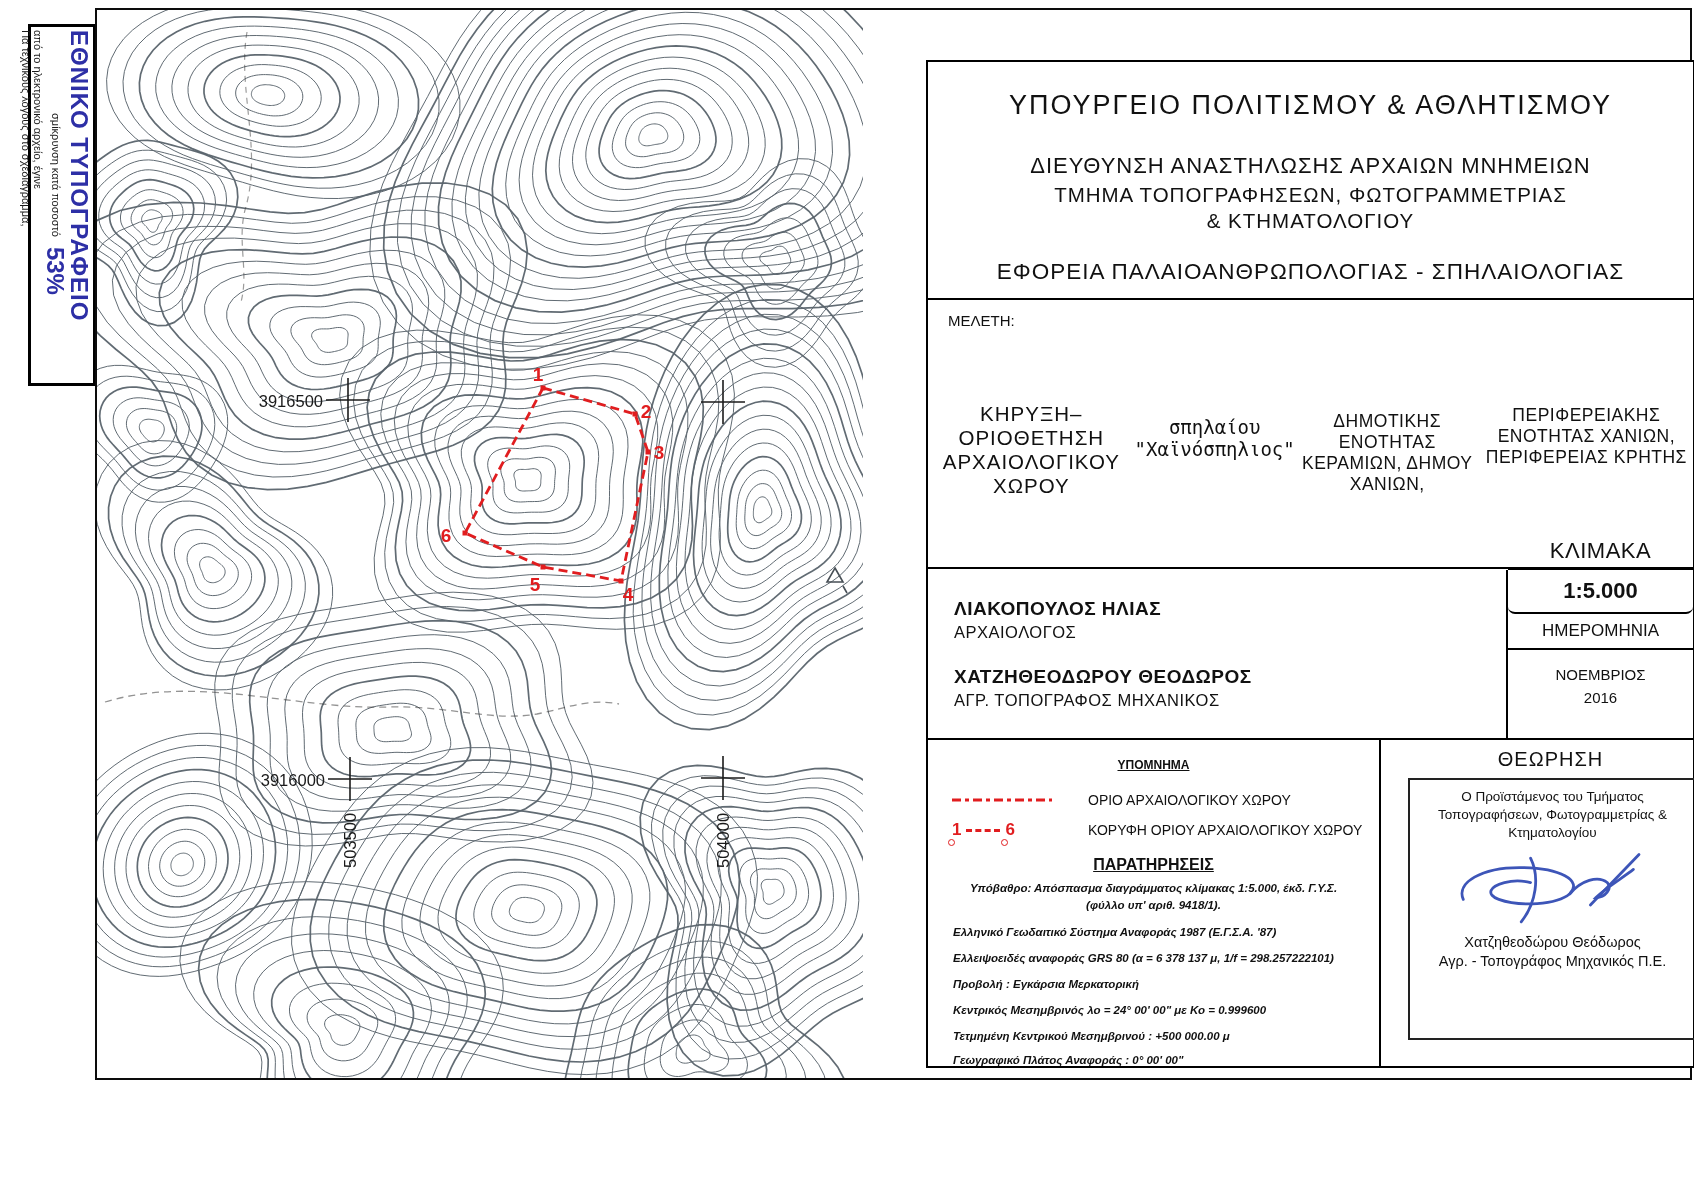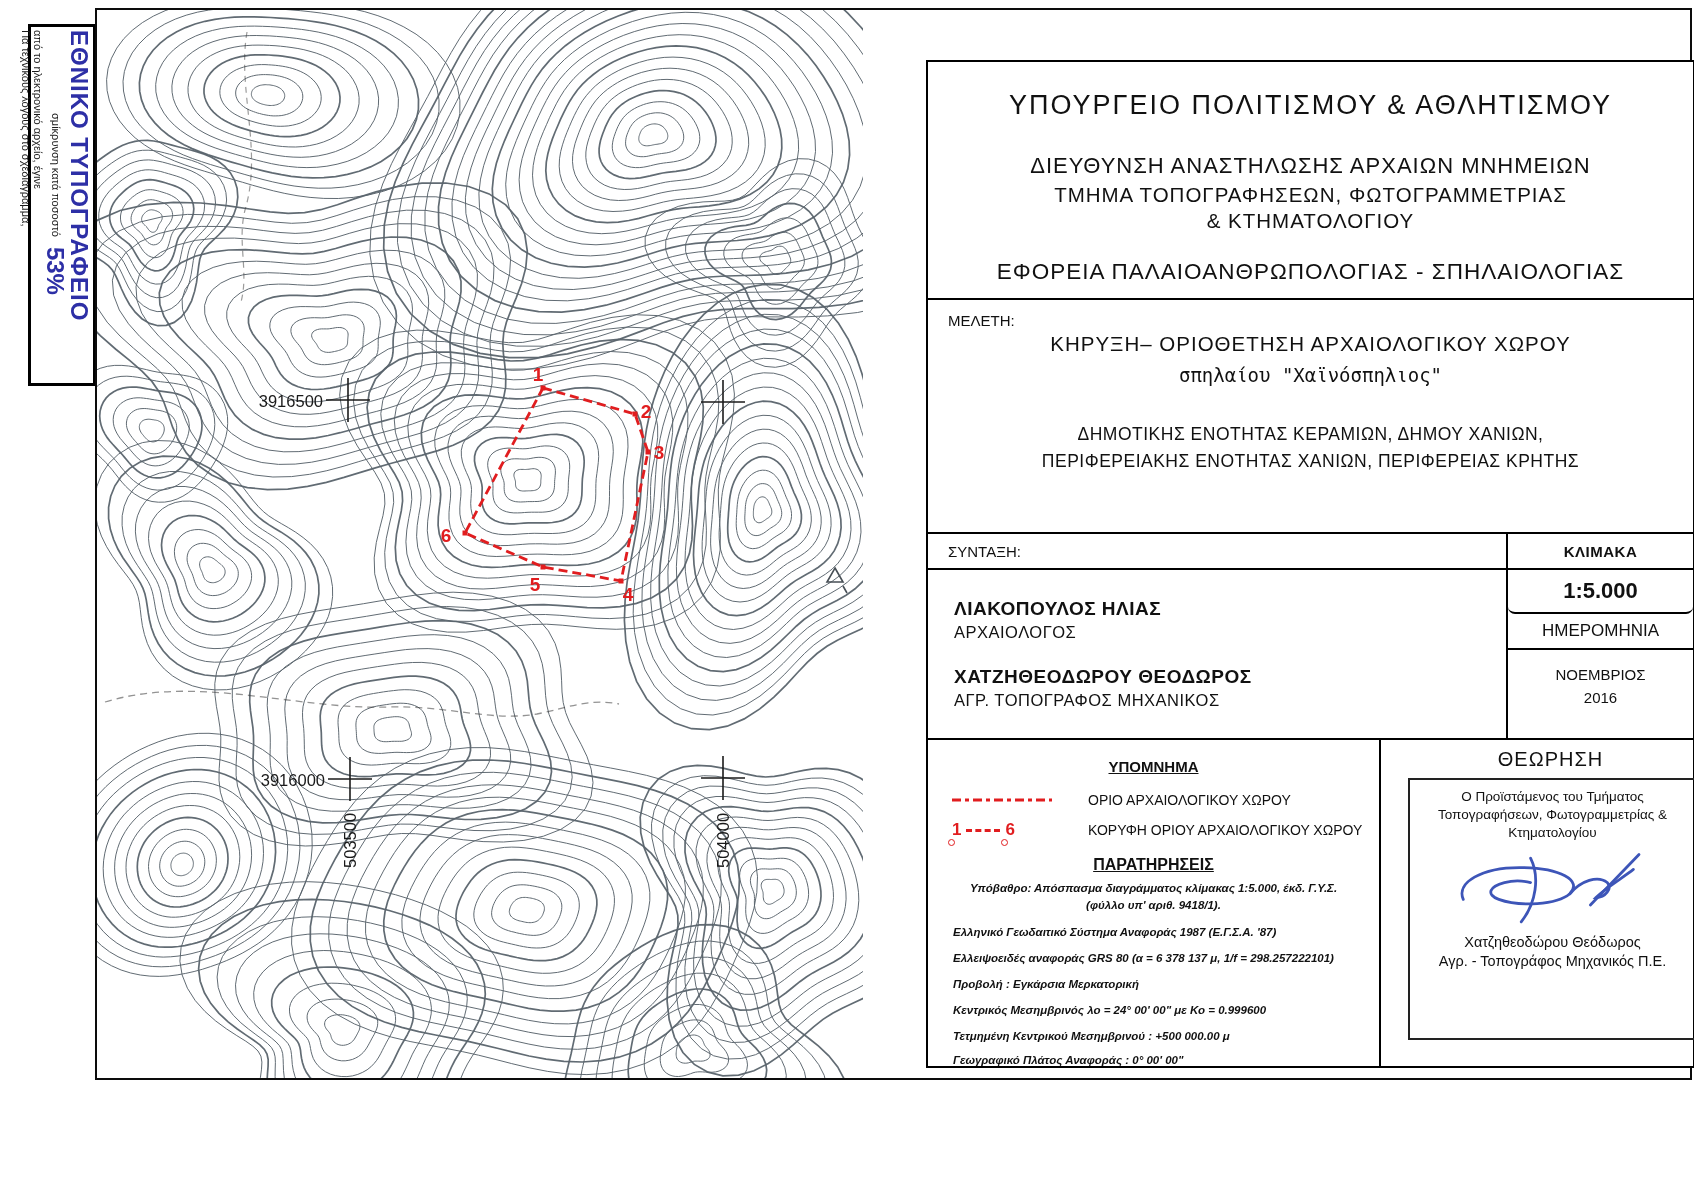--- a/index.html
+++ b/index.html
@@ -23,45 +23,45 @@
   .tb{position:absolute;left:915px;top:60px;width:769px;height:1008px;
       border:2px solid #000;box-sizing:border-box;background:#fff;margin-left:11px;}
   .tb .cell{position:absolute;box-sizing:border-box;}
   .tb-header{left:0;top:0;right:0;height:238px;border-bottom:2px solid #000;
              display:flex;flex-direction:column;align-items:center;text-align:center;}
   .h-line1{margin-top:28px;font-size:27px;letter-spacing:2px;}
   .h-line2{margin-top:32px;font-size:22px;letter-spacing:1px;}
   .h-line3{margin-top:4px;font-size:20.5px;letter-spacing:1px;}
   .h-line4{margin-top:2px;font-size:20.5px;letter-spacing:1px;}
   .h-line5{margin-top:26px;font-size:22.5px;letter-spacing:1px;}
-  .tb-study{left:0;top:238px;right:0;height:234px;border-bottom:2px solid #000;
-            display:flex;flex-direction:column;align-items:center;text-align:center;}
+  .tb-study{left:0;top:238px;right:0;height:269px;border-bottom:2px solid #000;
+            display:flex;flex-direction:row;align-items:center;text-align:center;}
   .study-label{position:absolute;left:20px;top:12px;font-size:15px;}
   .s-title1{margin-top:32px;font-size:20.5px;letter-spacing:1px;}
   .s-title2{margin-top:8px;font-size:19px;font-family:"DejaVu Sans Mono",monospace;}
   .s-loc1{margin-top:38px;font-size:17.5px;letter-spacing:0.5px;}
   .s-loc2{margin-top:6px;font-size:17.5px;letter-spacing:0.5px;}
   .tb-r3l{left:0;top:472px;width:580px;height:36px;border-bottom:2px solid #000;border-right:2px solid #000;
           font-size:15px;padding:9px 0 0 20px;}
   .tb-r3r{left:580px;top:472px;right:0;height:36px;border-bottom:2px solid #000;
-          display:flex;align-items:center;justify-content:center;font-size:15px;letter-spacing:0.5px;font-weight:bold;}
+          display:flex;align-items:center;justify-content:center;font-size:22px;letter-spacing:0.5px;}
   .tb-names{left:0;top:508px;width:580px;height:170px;border-bottom:2px solid #000;border-right:2px solid #000;
             padding:28px 0 0 26px;font-size:19px;letter-spacing:0.5px;}
   .nm{font-weight:bold;}
   .rl{font-size:16.5px;margin-top:3px;}
   .gap{height:24px;}
   .tb-scale{left:580px;top:508px;right:0;height:44px;border-bottom:2px solid #000;
             display:flex;align-items:center;justify-content:center;font-size:22px;font-weight:bold;border-radius:7px;}
   .tb-datelabel{left:580px;top:552px;right:0;height:36px;border-bottom:2px solid #000;
             display:flex;align-items:center;justify-content:center;font-size:17px;}
   .tb-datevalue{left:580px;top:588px;right:0;height:90px;border-bottom:2px solid #000;
             text-align:center;padding-top:14px;font-size:15px;line-height:1.5;}
   .tb-legend{left:0;top:678px;width:453px;bottom:0;border-right:2px solid #000;}
   .lg-title{position:absolute;top:18px;left:0;right:0;text-align:center;
-            font-size:15px;font-weight:bold;text-decoration:underline;}
+            font-size:12px;font-weight:bold;text-decoration:underline;}
   .lg-row{position:absolute;left:24px;right:6px;display:flex;align-items:center;}
   .lg-row1{top:52px;} .lg-row2{top:80px;}
   .lg-sym{width:118px;flex:0 0 118px;display:flex;align-items:center;}
   .lg-text{font-size:14px;margin-left:18px;white-space:nowrap;}
   .vx{position:relative;color:#e11d1f;font-weight:bold;font-size:17px;}
   .vx .ring{position:absolute;left:-4px;bottom:-6px;width:5px;height:5px;border:1.2px solid #e11d1f;border-radius:50%;}
   .vx-dash{width:34px;border-top:3px dashed #e11d1f;margin:0 5px;}
   .nt-title{position:absolute;top:116px;left:0;right:0;text-align:center;
             font-size:16px;font-weight:bold;text-decoration:underline;}
   .note{position:absolute;left:25px;right:8px;font-size:11.5px;font-weight:bold;white-space:nowrap;font-style:italic;}
@@ -314,21 +314,20 @@
     </div>
 
     <div class="cell tb-study">
       <div class="study-label">ΜΕΛΕΤΗ:</div>
       <div class="s-title1">ΚΗΡΥΞΗ– ΟΡΙΟΘΕΤΗΣΗ ΑΡΧΑΙΟΛΟΓΙΚΟΥ ΧΩΡΟΥ</div>
       <div class="s-title2">σπηλαίου "Χαϊνόσπηλιος"</div>
       <div class="s-loc1">ΔΗΜΟΤΙΚΗΣ ΕΝΟΤΗΤΑΣ  ΚΕΡΑΜΙΩΝ,  ΔΗΜΟΥ ΧΑΝΙΩΝ,</div>
       <div class="s-loc2">ΠΕΡΙΦΕΡΕΙΑΚΗΣ ΕΝΟΤΗΤΑΣ  ΧΑΝΙΩΝ,  ΠΕΡΙΦΕΡΕΙΑΣ ΚΡΗΤΗΣ</div>
     </div>
 
-    <div class="cell tb-r3l">ΣΥΝΤΑΞΗ:</div>
     <div class="cell tb-r3r">ΚΛΙΜΑΚΑ</div>
 
     <div class="cell tb-names">
       <div class="nm">ΛΙΑΚΟΠΟΥΛΟΣ ΗΛΙΑΣ</div>
       <div class="rl">ΑΡΧΑΙΟΛΟΓΟΣ</div>
       <div class="gap"></div>
       <div class="nm">ΧΑΤΖΗΘΕΟΔΩΡΟΥ ΘΕΟΔΩΡΟΣ</div>
       <div class="rl">ΑΓΡ.  ΤΟΠΟΓΡΑΦΟΣ ΜΗΧΑΝΙΚΟΣ</div>
     </div>
 

